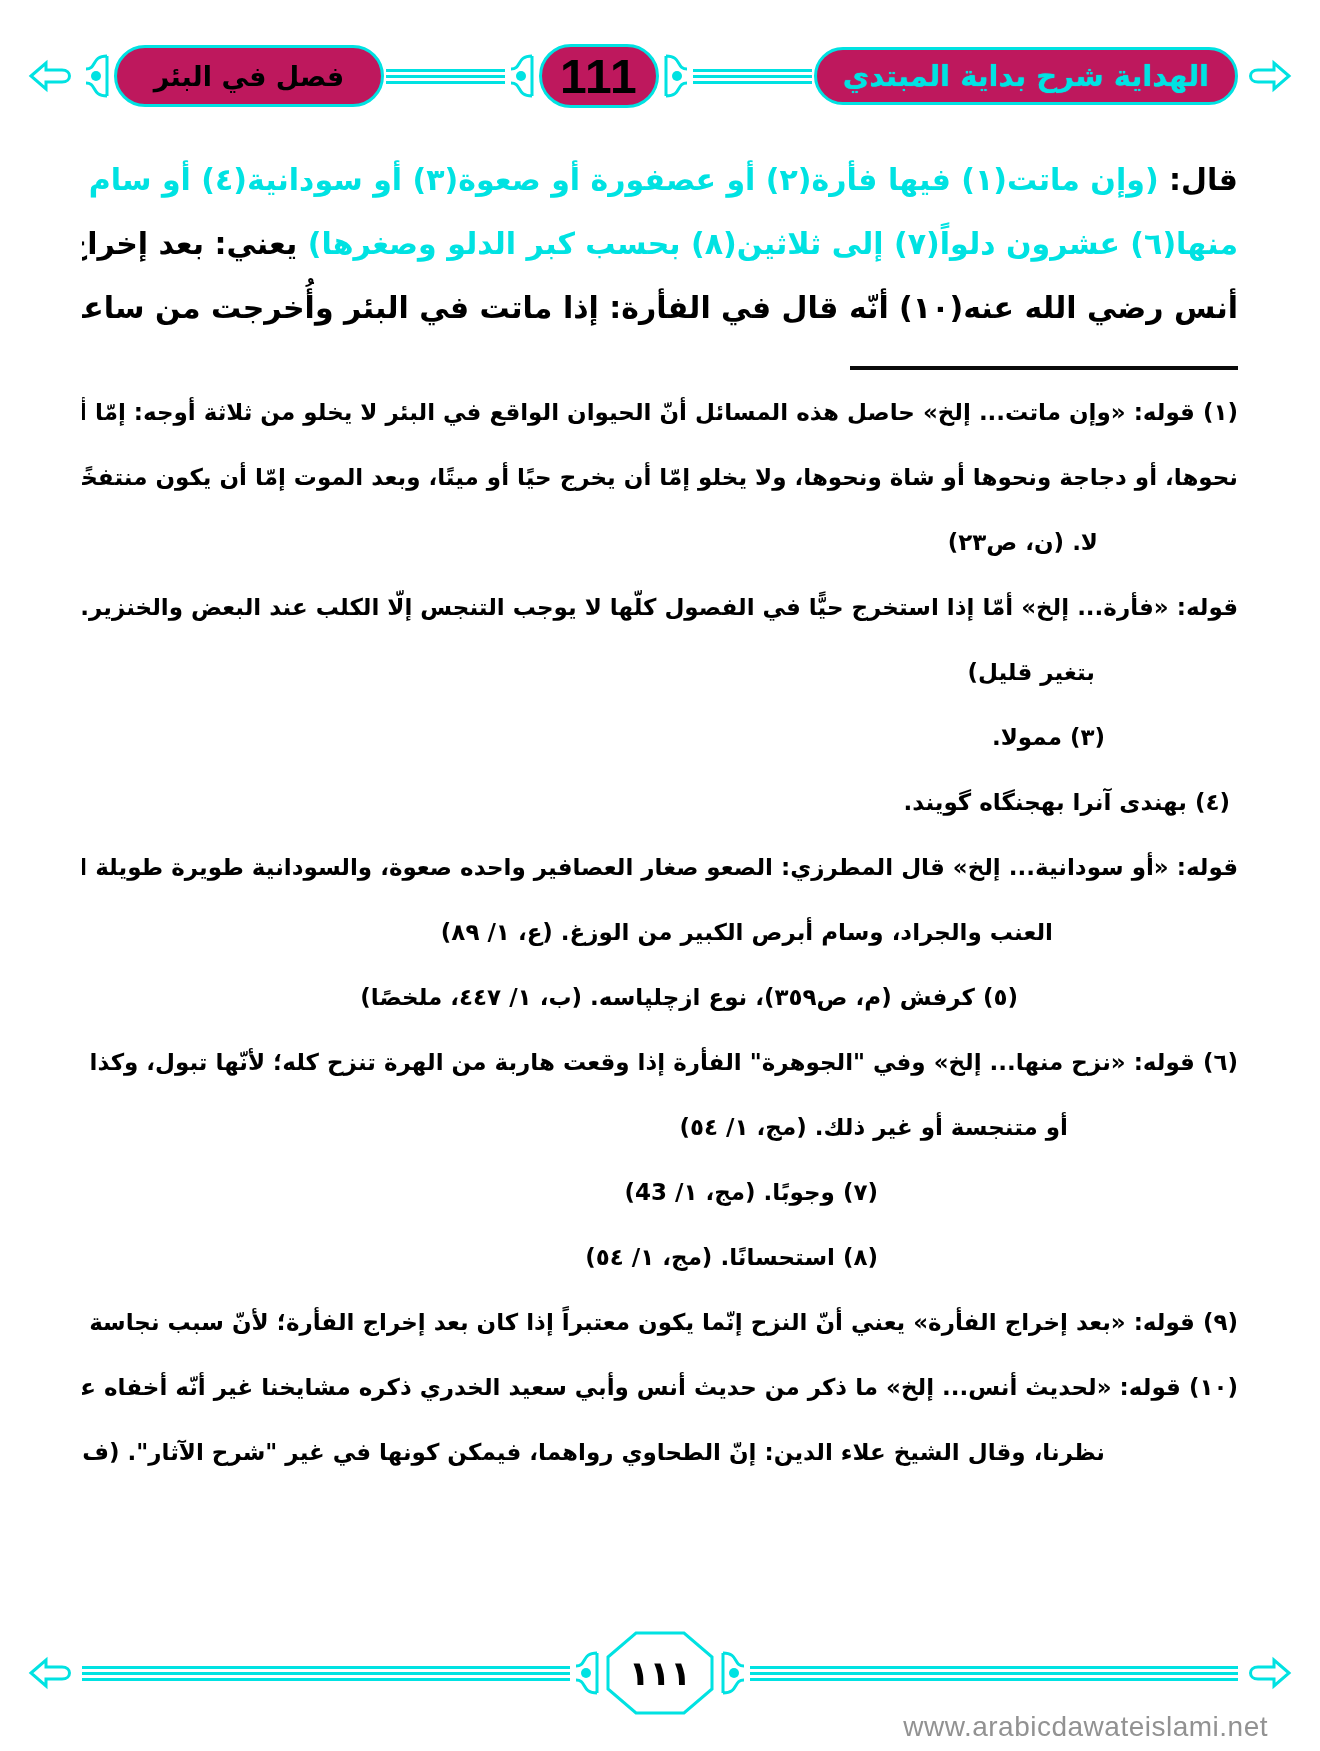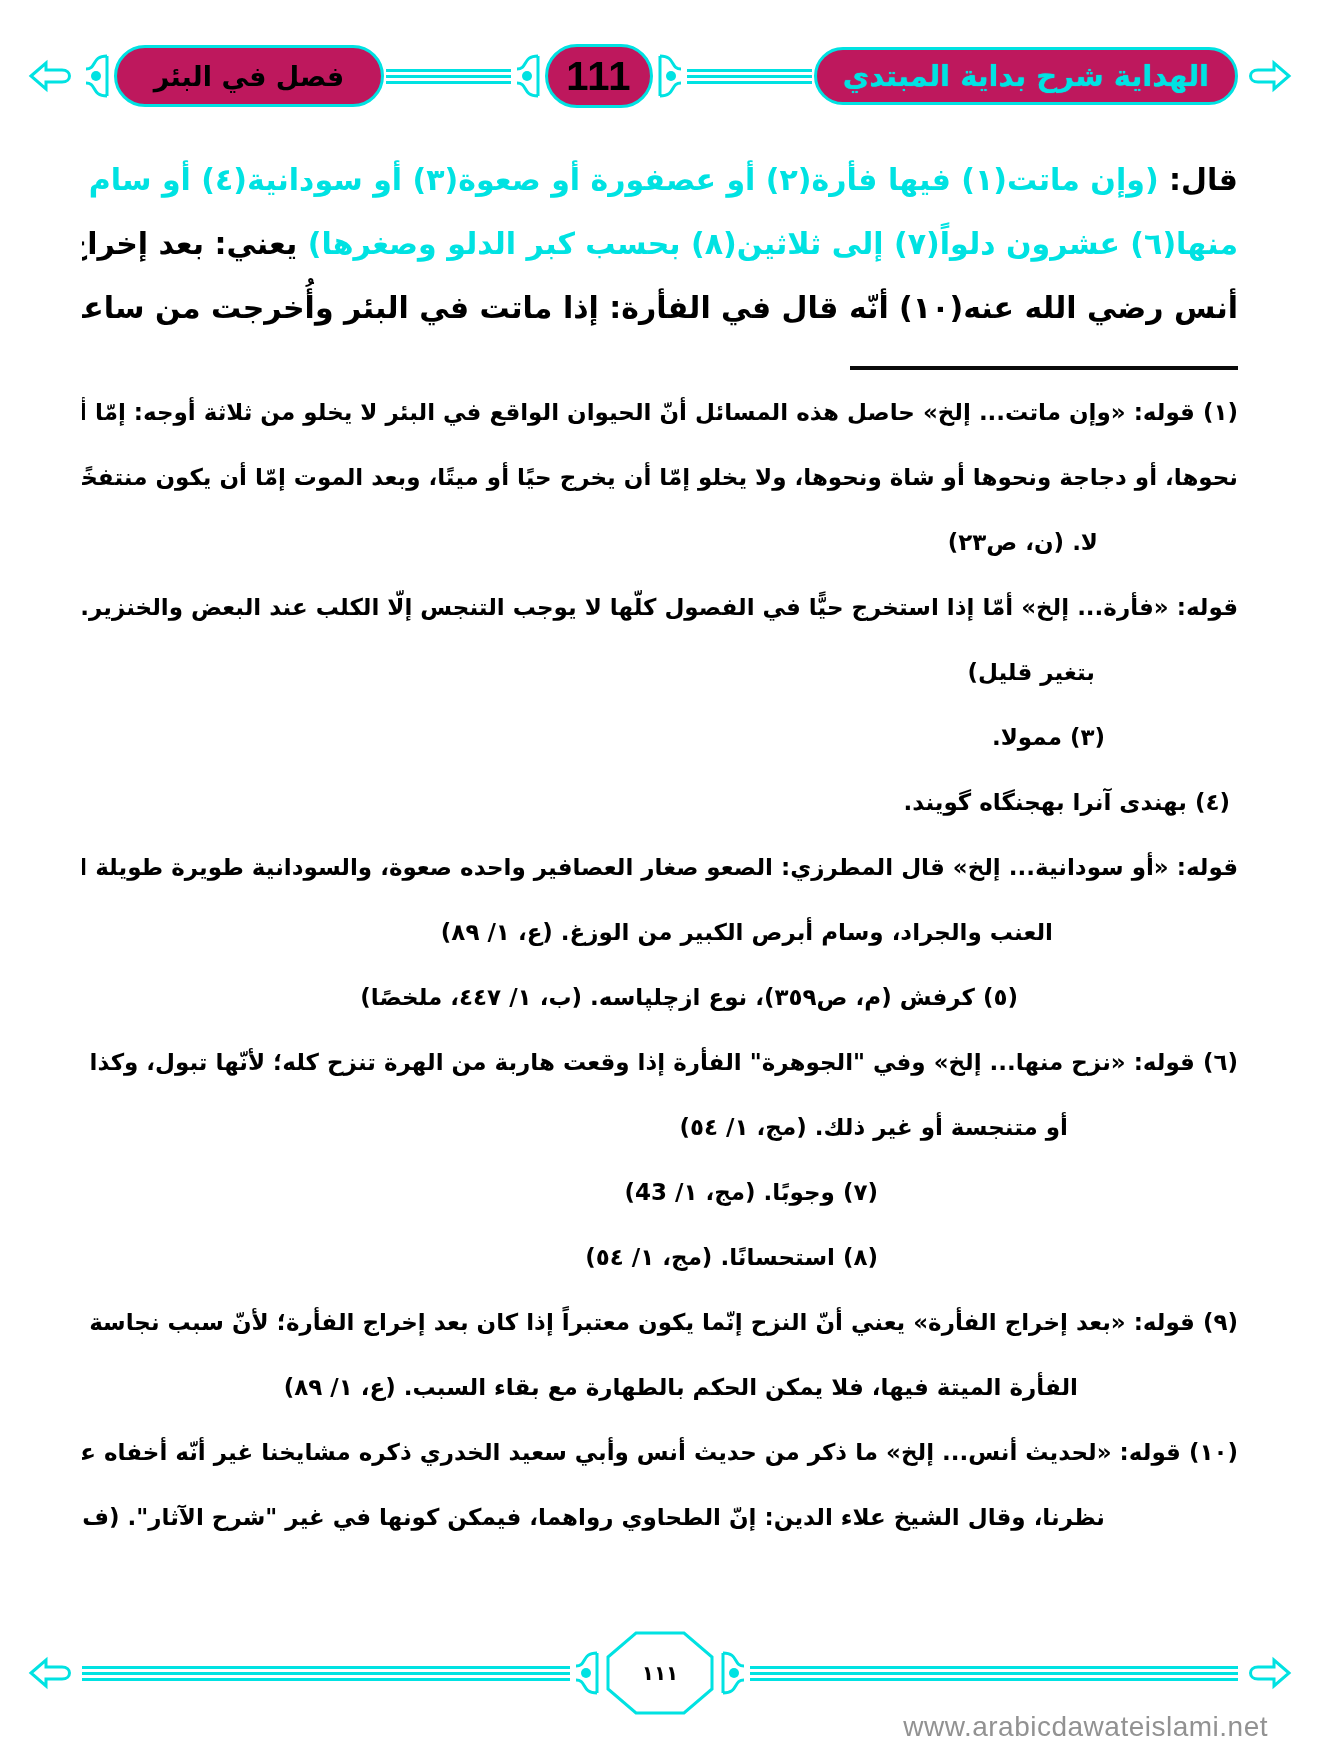--- a/index.html
+++ b/index.html
@@ -22,21 +22,21 @@
   }
   .connector{flex:1;height:15px;min-width:20px;
     background:linear-gradient(to bottom,var(--cy) 0 3px,#fff 3px 6px,var(--cy) 6px 9px,#fff 9px 12px,var(--cy) 12px 15px);}
   .pill{
     border:3px solid var(--cy);border-radius:34px;background:#be185d;
     display:flex;align-items:center;justify-content:center;
   }
   .pill.section{min-width:270px;height:62px;padding:4px 30px;}
   .pill.section span{font-weight:bold;font-size:27px;color:#000;}
   .pill.pagenum{min-width:96px;height:64px;padding:2px 18px;}
-  .pill.pagenum span{font-family:"Liberation Sans",sans-serif;font-weight:bold;font-size:40px;color:#000;letter-spacing:1px;}
+  .pill.pagenum span{font-family:"Liberation Sans",sans-serif;font-weight:bold;font-size:48px;color:#000;letter-spacing:1px;}
   .pill.booktitle{min-width:280px;height:58px;padding:4px 26px;}
   .pill.booktitle span{font-weight:bold;font-size:29px;color:var(--cy);text-shadow:0 0 1px var(--cy);}
   .orn{flex:0 0 auto;display:block;}
   
   .main-text{
     padding:148px 82px 0 82px;
     font-size:30px;font-weight:bold;line-height:64px;color:#000;
   }
   .matn-line{white-space:nowrap;overflow:hidden;text-align:right;text-align-last:justify;}
   .matn-colored{color:var(--cy);}
@@ -48,21 +48,21 @@
   .fn-line.justify{text-align-last:justify;}
   
   .page-footer{
     position:absolute;left:28px;right:28px;bottom:34px;height:88px;
     display:flex;align-items:center;direction:ltr;gap:2px;
   }
   .octagon-wrap{position:relative;flex:0 0 112px;height:88px;}
   .octagon-wrap svg{position:absolute;inset:0;}
   .octagon-num{
     position:absolute;inset:0;display:flex;align-items:center;justify-content:center;
-    font-size:20px;font-weight:bold;color:#000;letter-spacing:4px;
+    font-size:34px;font-weight:bold;color:#000;letter-spacing:4px;
   }
   .watermark{
     position:absolute;right:52px;bottom:8px;
     font-family:"Liberation Sans",sans-serif;font-size:28px;color:var(--wm);
     direction:ltr;letter-spacing:0.5px;text-align:center;
   }
 </style>
 </head>
 <body>
 
@@ -121,21 +121,20 @@
   <div class="fn-line" style="padding-right:133px">(٣) ممولا.</div>
   <div class="fn-line" style="padding-right:8px">(٤) بهندى آنرا بهجنگاه گويند.</div>
   <div class="fn-line justify">قوله: «أو سودانية... إلخ» قال المطرزي: الصعو صغار العصافير واحده صعوة، والسودانية طويرة طويلة الذنب تأكل</div>
   <div class="fn-line" style="padding-right:185px">العنب والجراد، وسام أبرص الكبير من الوزغ. (ع، ١/ ٨٩)</div>
   <div class="fn-line" style="padding-right:220px">(٥) كرفش (م، ص٣٥٩)، نوع ازچلپاسه. (ب، ١/ ٤٤٧، ملخصًا)</div>
   <div class="fn-line justify">(٦) قوله: «نزح منها... إلخ» وفي "الجوهرة" الفأرة إذا وقعت هاربة من الهرة تنزح كله؛ لأنّها تبول، وكذا إذا كانت مجروحة</div>
   <div class="fn-line" style="padding-right:170px">أو متنجسة أو غير ذلك. (مج، ١/ ٥٤)</div>
   <div class="fn-line" style="padding-right:360px">(٧) وجوبًا. (مج، ١/ 43)</div>
   <div class="fn-line" style="padding-right:360px">(٨) استحسانًا. (مج، ١/ ٥٤)</div>
   <div class="fn-line justify">(٩) قوله: «بعد إخراج الفأرة» يعني أنّ النزح إنّما يكون معتبراً إذا كان بعد إخراج الفأرة؛ لأنّ سبب نجاسة البئر حصول</div>
-  <div class="fn-line" style="padding-right:160px">الفأرة الميتة فيها، فلا يمكن الحكم بالطهارة مع بقاء السبب. (ع، ١/ ٨٩)</div>
   <div class="fn-line justify">(١٠) قوله: «لحديث أنس... إلخ» ما ذكر من حديث أنس وأبي سعيد الخدري ذكره مشايخنا غير أنّه أخفاه عنا قصور</div>
   <div class="fn-line" style="padding-right:133px">نظرنا، وقال الشيخ علاء الدين: إنّ الطحاوي رواهما، فيمكن كونها في غير "شرح الآثار". (ف، ١/ ٩٠)</div>
 </div>
 
 <div class="page-footer">
   <svg class="orn" width="52" height="44" viewBox="0 0 52 44">
     <path d="M3 22 L18 9 V16 H34 C44 16 44 28 34 28 H18 V35 Z" fill="none" stroke="#00e2e2" stroke-width="3"></path>
   </svg>
   <div class="connector"></div>
   <svg class="orn" width="30" height="46" viewBox="0 0 30 46">

